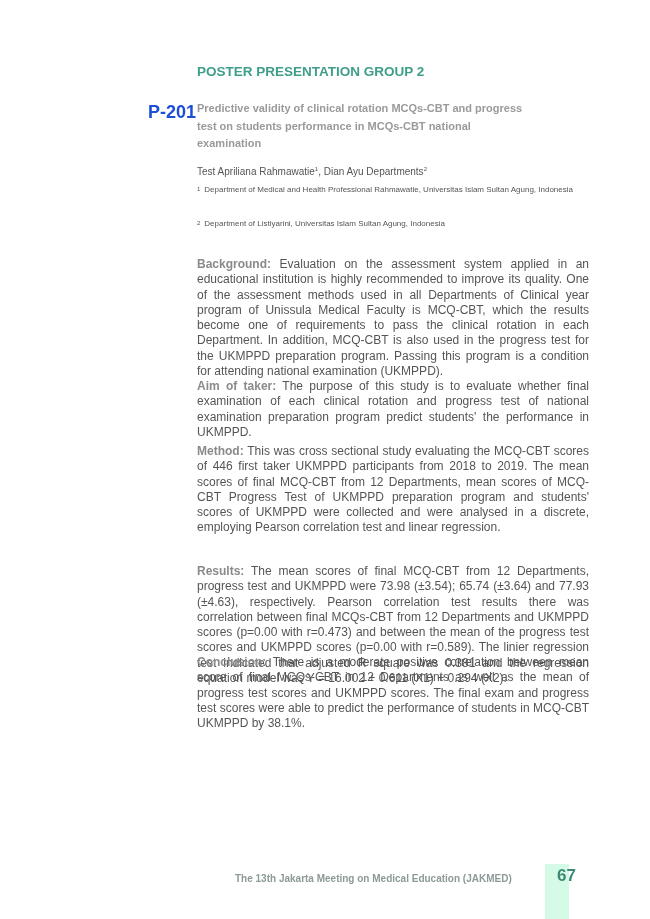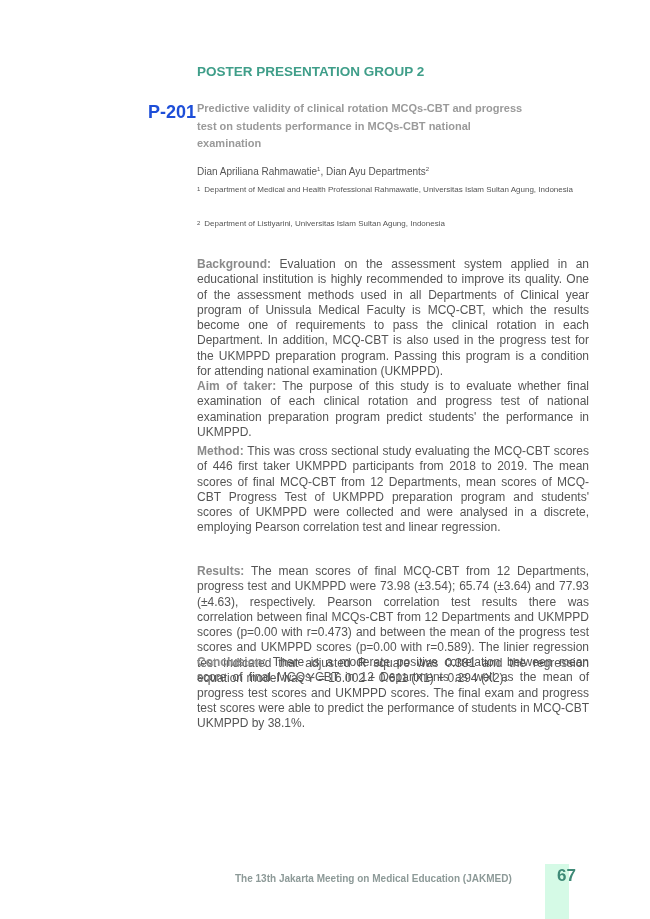--- a/index.html
+++ b/index.html
@@ -114,21 +114,21 @@
   </style>
 </head>
 <body>
 
 <div class="section-title">POSTER PRESENTATION GROUP 2</div>
 
 <div class="poster-code">P-201</div>
 <div class="poster-title">Predictive validity of clinical rotation MCQs-CBT and progress test on students performance in MCQs-CBT national examination</div>
 
 <div class="authors">
-  <span>Dian Apriliana Rahmawatie</span><sup>1</sup><span>, </span><span>Dian Ayu Departments</span><sup>2</sup>
+  <span>Test Apriliana Rahmawatie</span><sup>1</sup><span>, </span><span>Dian Ayu Departments</span><sup>2</sup>
 </div>
 
 <div class="affil affil1">
   <span class="num">1</span><span>Department of Medical and Health Professional Rahmawatie, Universitas Islam Sultan Agung, Indonesia</span>
 </div>
 <div class="affil affil2">
   <span class="num">2</span><span>Department of Listiyarini, Universitas Islam Sultan Agung, Indonesia</span>
 </div>
 
 <div class="para p-bg">

